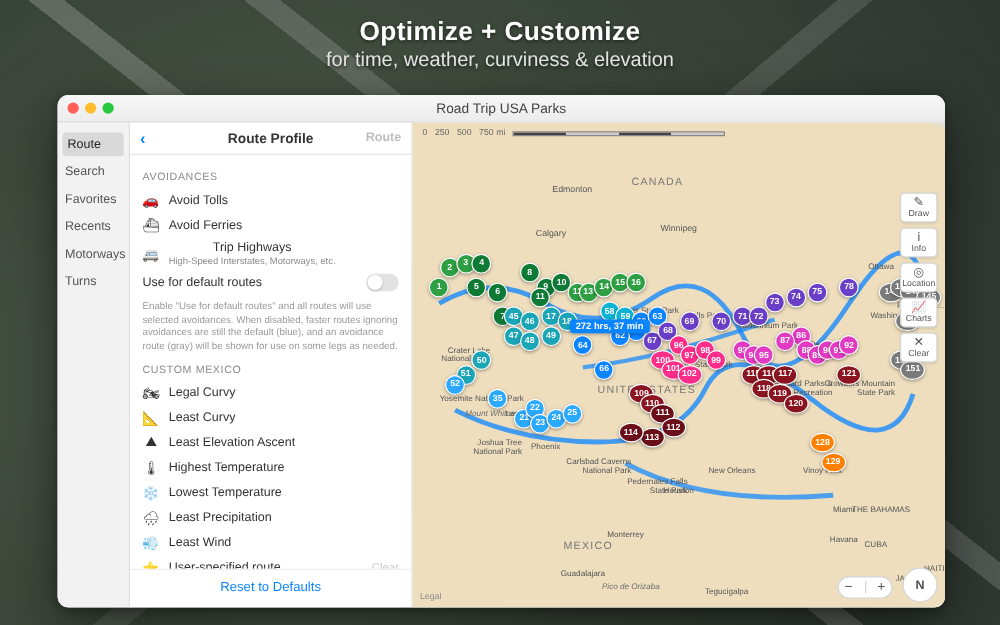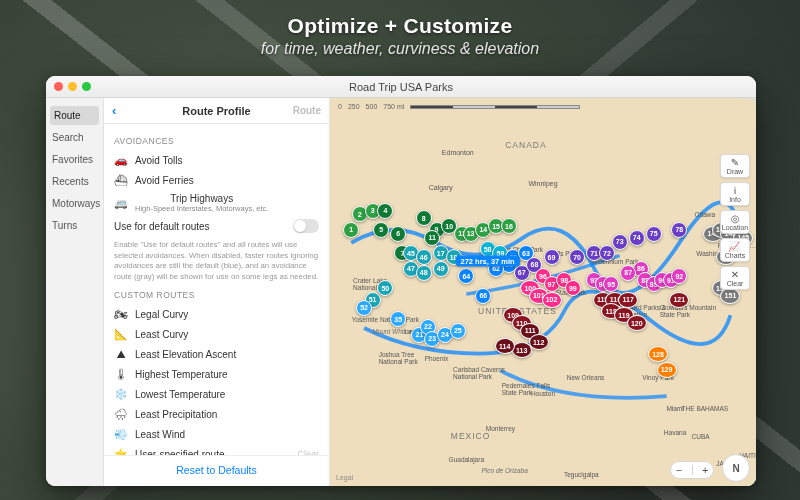--- a/index.html
+++ b/index.html
@@ -18,21 +18,21 @@
       linear-gradient(-40deg, rgba(60,60,60,0) 0 50%, rgba(200,200,200,.15) 50% 52%, rgba(60,60,60,0) 52%);
     opacity:.6;
   }
 
   .hero {
     position: absolute; top: 14px; left: 0; right: 0;
     text-align: center; color: #fff;
     text-shadow: 0 1px 3px rgba(0,0,0,.6);
   }
   .hero h1 { font-size: 21px; font-weight: 600; letter-spacing: .3px; }
-  .hero h2 { font-size: 16px; font-weight: 400; color: #e8e8e8; margin-top: 2px; font-style: italic; }
+  .hero h2 { font-size: 16px; font-weight: 400; color: #e8e8e8; margin-top: 2px; }
 
   .window {
     position: absolute; left: 46px; top: 76px; width: 710px; height: 410px;
     background: #fff; border-radius: 9px; overflow: hidden;
     box-shadow: 0 18px 50px rgba(0,0,0,.55), 0 2px 8px rgba(0,0,0,.3);
     display: flex; flex-direction: column;
   }
 
   
   .titlebar {
@@ -144,21 +144,21 @@
 
   
   .chip {
     position:absolute; padding:1px 5px; border-radius:3px;
     background:#0a84ff; color:#fff; font-size:7.5px; font-weight:600;
     box-shadow:0 1px 3px rgba(0,0,0,.3); white-space:nowrap;
     transform:translate(-50%,-50%);
   }
 
   
-  .mlabel { position:absolute; font-size:7px; color:#555; white-space:nowrap; transform:translate(-50%,-50%); }
+  .mlabel { position:absolute; font-size:7px; color:#555; white-space:nowrap; transform:translate(-50%,-50%);text-align:right; }
   .mlabel.big { font-size:8.5px; color:#777; letter-spacing:1px; }
   .mlabel.sm  { font-size:6.5px; }
   .mlabel.it  { font-style:italic; color:#6e6e6e; }
 
   
   .maptools { position:absolute; top:56px; right:6px; display:flex; flex-direction:column; gap:4px; }
   .mt {
     width:30px; height:24px; background:#fff; border:1px solid #d7d7d7; border-radius:4px;
     font-size:7px; color:#555; display:flex; flex-direction:column; align-items:center; justify-content:center; gap:0;
     box-shadow:0 1px 2px rgba(0,0,0,.1);
@@ -242,21 +242,21 @@
               </span>
             </div>
           </div>
 
         <div class="row">
           <span class="lbl">Use for default routes</span>
           <span class="toggle"></span>
         </div>
         <div class="note">Enable "Use for default routes" and all routes will use selected avoidances. When disabled, faster routes ignoring avoidances are still the default (blue), and an avoidance route (gray) will be shown for use on some legs as needed.</div>
 
-        <div class="sect-label">CUSTOM ROUTES</div>
+        <div class="sect-label">CUSTOM MEXICO</div>
         <div id="custom-host">
             <div class="row">
               <span class="ic">🏍</span>
               <span class="lbl">Legal Curvy</span>
             </div>
             <div class="row">
               <span class="ic">📐</span>
               <span class="lbl">Least Curvy</span>
             </div>
             <div class="row">

